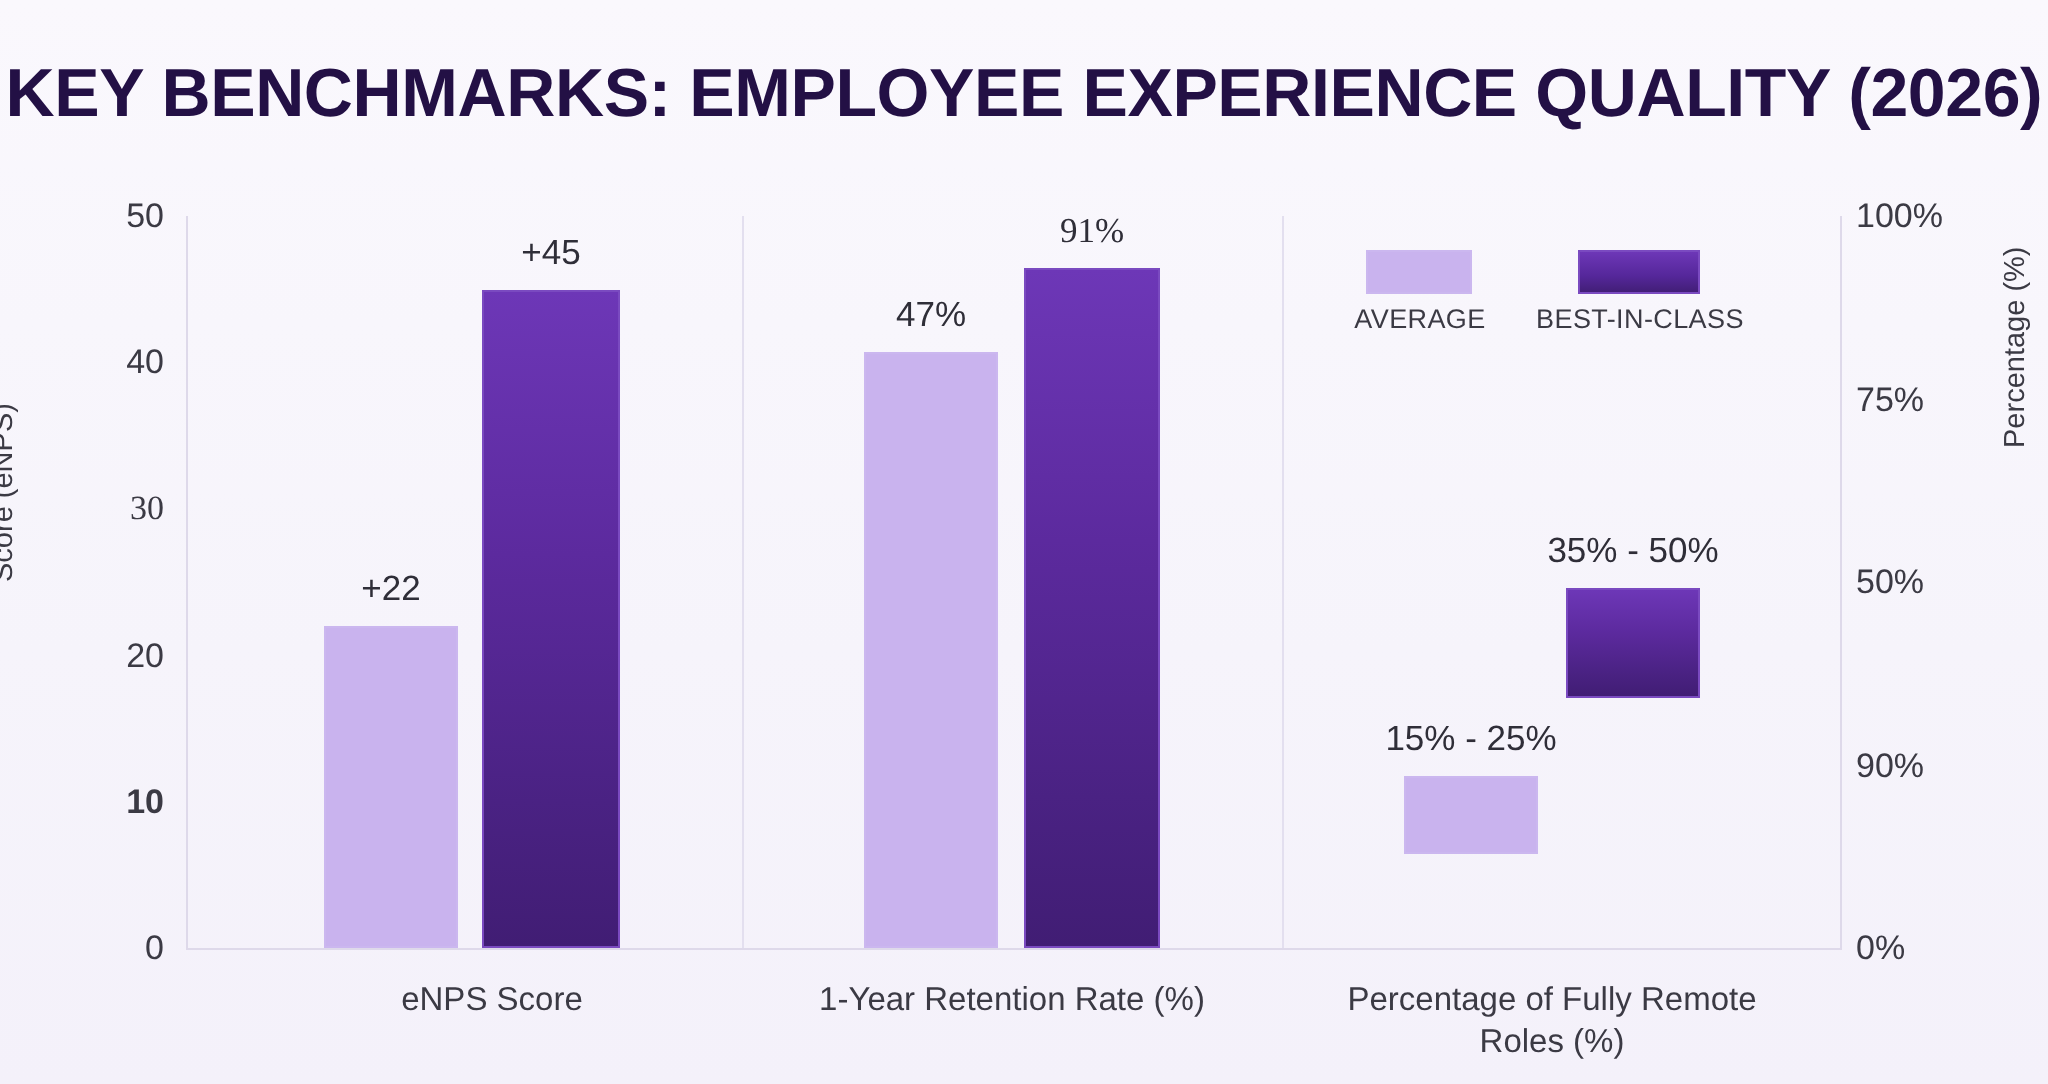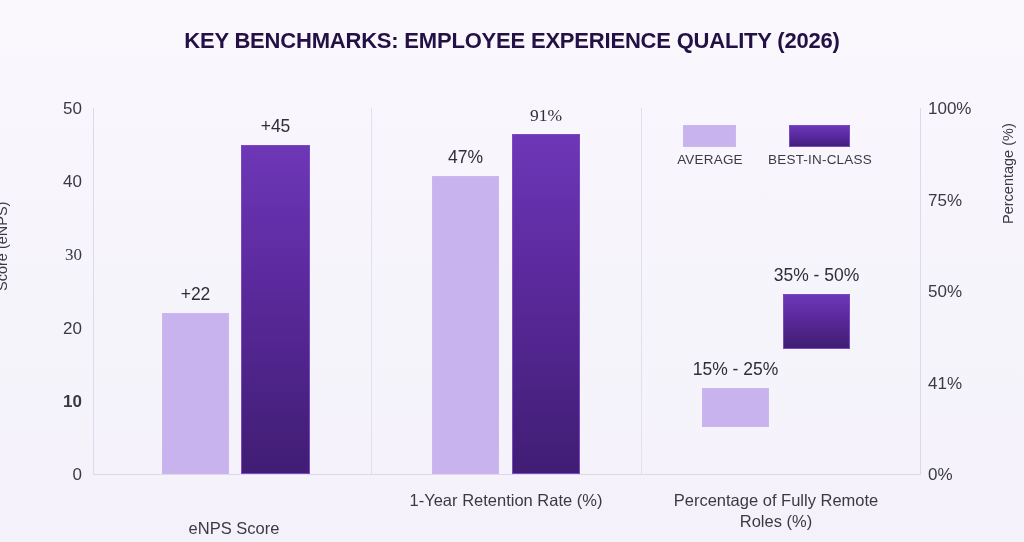--- a/index.html
+++ b/index.html
@@ -20,21 +20,21 @@
     background: linear-gradient(180deg,#faf8fd 0%, #f6f4fb 60%, #f4f1fa 100%);
   }
 
   
   .chart-title {
     position: absolute;
     left: 0;
     top: 28px;
     width: 1024px;
     text-align: center;
-    font-size: 22px;
+    font-size: 34px;
     font-weight: 700;
     letter-spacing: -0.2px;
     color: #231045;
     font-family: "Liberation Sans", sans-serif;
     white-space: nowrap;
   }
 
   
   .plot-area {
     position: absolute;
@@ -213,21 +213,21 @@
       <div class="tick tick-left" style="top: 366px;">0</div>
       <div class="tick tick-left" style="top: 292.8px; font-weight: bold;">10</div>
       <div class="tick tick-left" style="top: 219.6px;">20</div>
       <div class="tick tick-left" style="top: 146.4px; font-family: Liberation Serif, serif;">30</div>
       <div class="tick tick-left" style="top: 73.2px;">40</div>
       <div class="tick tick-left" style="top: 0px;">50</div>
     </div>
 
   <div class="ticks-right-col">
       <div class="tick tick-right" style="top: 366px;">0%</div>
-      <div class="tick tick-right" style="top: 274.5px;">41%</div>
+      <div class="tick tick-right" style="top: 274.5px;">90%</div>
       <div class="tick tick-right" style="top: 183px;">50%</div>
       <div class="tick tick-right" style="top: 91.5px;">75%</div>
       <div class="tick tick-right" style="top: 0px;">100%</div>
     </div>
 
   <div class="axis-title axis-title-left">Score (eNPS)</div>
   <div class="axis-title axis-title-right">Percentage (%)</div>
 
   <div class="plot-area">
     <div class="axis-line-left"></div>
@@ -249,21 +249,21 @@
         <div class="value-label" style="left: 32.5px; width: 140px; top: 178px;">+22</div>
         <div class="value-label" style="left: 112.5px; width: 140px; top: 10px;">+45</div>
         <div class="value-label" style="left: 302.5px; width: 140px; top: 41px;">47%</div>
         <div class="value-label" style="left: 383px; width: 140px; top: -1px; font-family: Liberation Serif, serif;">91%</div>
         <div class="value-label" style="left: 572.5px; width: 140px; top: 253px;">15% - 25%</div>
         <div class="value-label" style="left: 653.5px; width: 140px; top: 159px;">35% - 50%</div>
       </div>
   </div>
 
   <div id="category-labels-layer">
-      <div class="cat-label" style="left: 124px; width: 220px; top: 490px; margin-top: 28px;">eNPS Score</div>
+      <div class="cat-label" style="left: 136px; width: 220px; top: 490px;">eNPS Score</div>
       <div class="cat-label" style="left: 396px; width: 220px; top: 490px;">1-Year Retention Rate (%)</div>
       <div class="cat-label" style="left: 666px; width: 220px; top: 490px;">Percentage of Fully Remote Roles (%)</div>
     </div>
 
   <div class="legend" id="legend">
       <div class="legend-item">
         <div class="legend-swatch average" style="left: 23px; width: 53px;"></div>
         <div class="legend-text" style="left: 0px; width: 100px;">AVERAGE</div>
       </div>
       <div class="legend-item">

